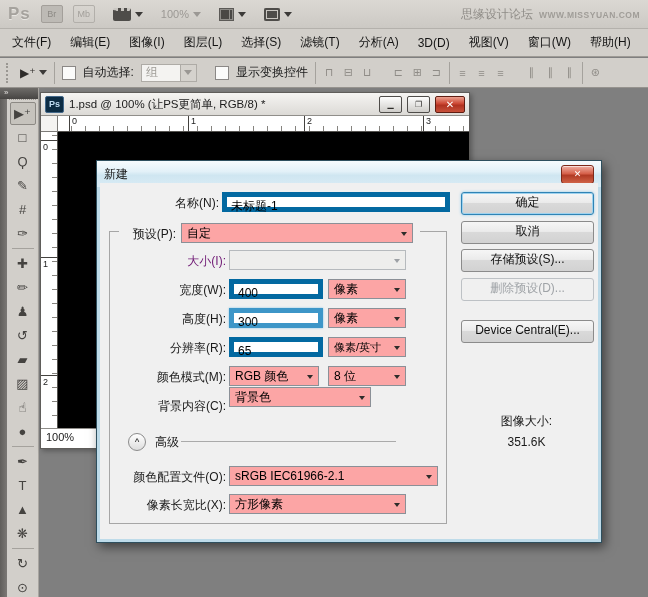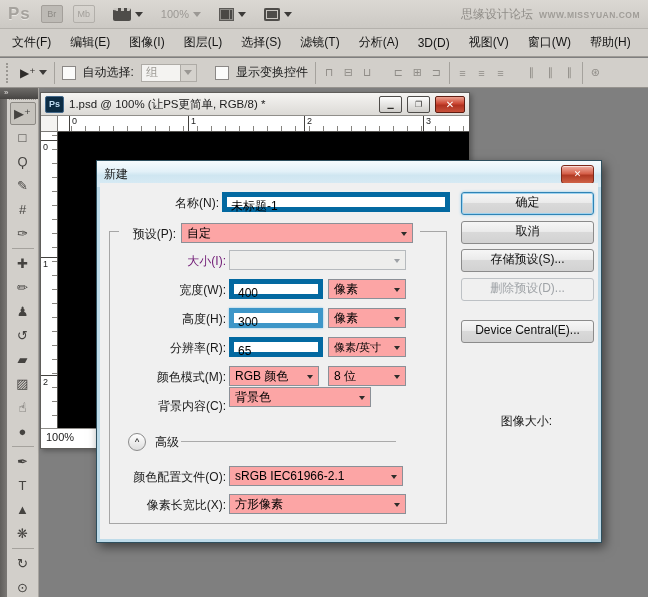--- a/index.html
+++ b/index.html
@@ -298,28 +298,29 @@
       <div class="dropdown" style="left:228px;top:183px;width:78px"><span>8 位</span><span class="dd-arrow"></span></div>
 
       <div class="dlg-label" style="left:0;width:126px;top:215px">背景内容(C):</div>
       <div class="dropdown" style="left:129px;top:204px;width:142px"><span>背景色</span><span class="dd-arrow"></span></div>
 
       <div class="adv-circle">^</div>
       <div class="dlg-label" style="left:49px;width:30px;top:251px;text-align:right">高级</div>
       <div class="adv-line"></div>
 
       <div class="dlg-label" style="left:0;width:126px;top:286px">颜色配置文件(O):</div>
-      <div class="dropdown" style="left:129px;top:283px;width:174px"><span>sRGB IEC61966-2.1</span><span class="dd-arrow"></span></div>
+      <div class="dropdown" style="left:129px;top:283px;width:209px"><span>sRGB IEC61966-2.1</span><span class="dd-arrow"></span></div>
 
       <div class="dlg-label" style="left:0;width:126px;top:314px">像素长宽比(X):</div>
       <div class="dropdown" style="left:129px;top:311px;width:177px"><span>方形像素</span><span class="dd-arrow"></span></div>
 
       <div class="btn default" style="left:361px;top:9px">确定</div>
       <div class="btn" style="left:361px;top:38px">取消</div>
       <div class="btn" style="left:361px;top:66px">存储预设(S)...</div>
       <div class="btn disabled" style="left:361px;top:95px">删除预设(D)...</div>
       <div class="btn" style="left:361px;top:137px">Device Central(E)...</div>
 
       <div class="img-size" style="top:230px">图像大小:</div>
+      <div class="img-size" style="top:252px">351.6K</div>
     </div>
   </div>
 
 </div>
 
 </body></html>

